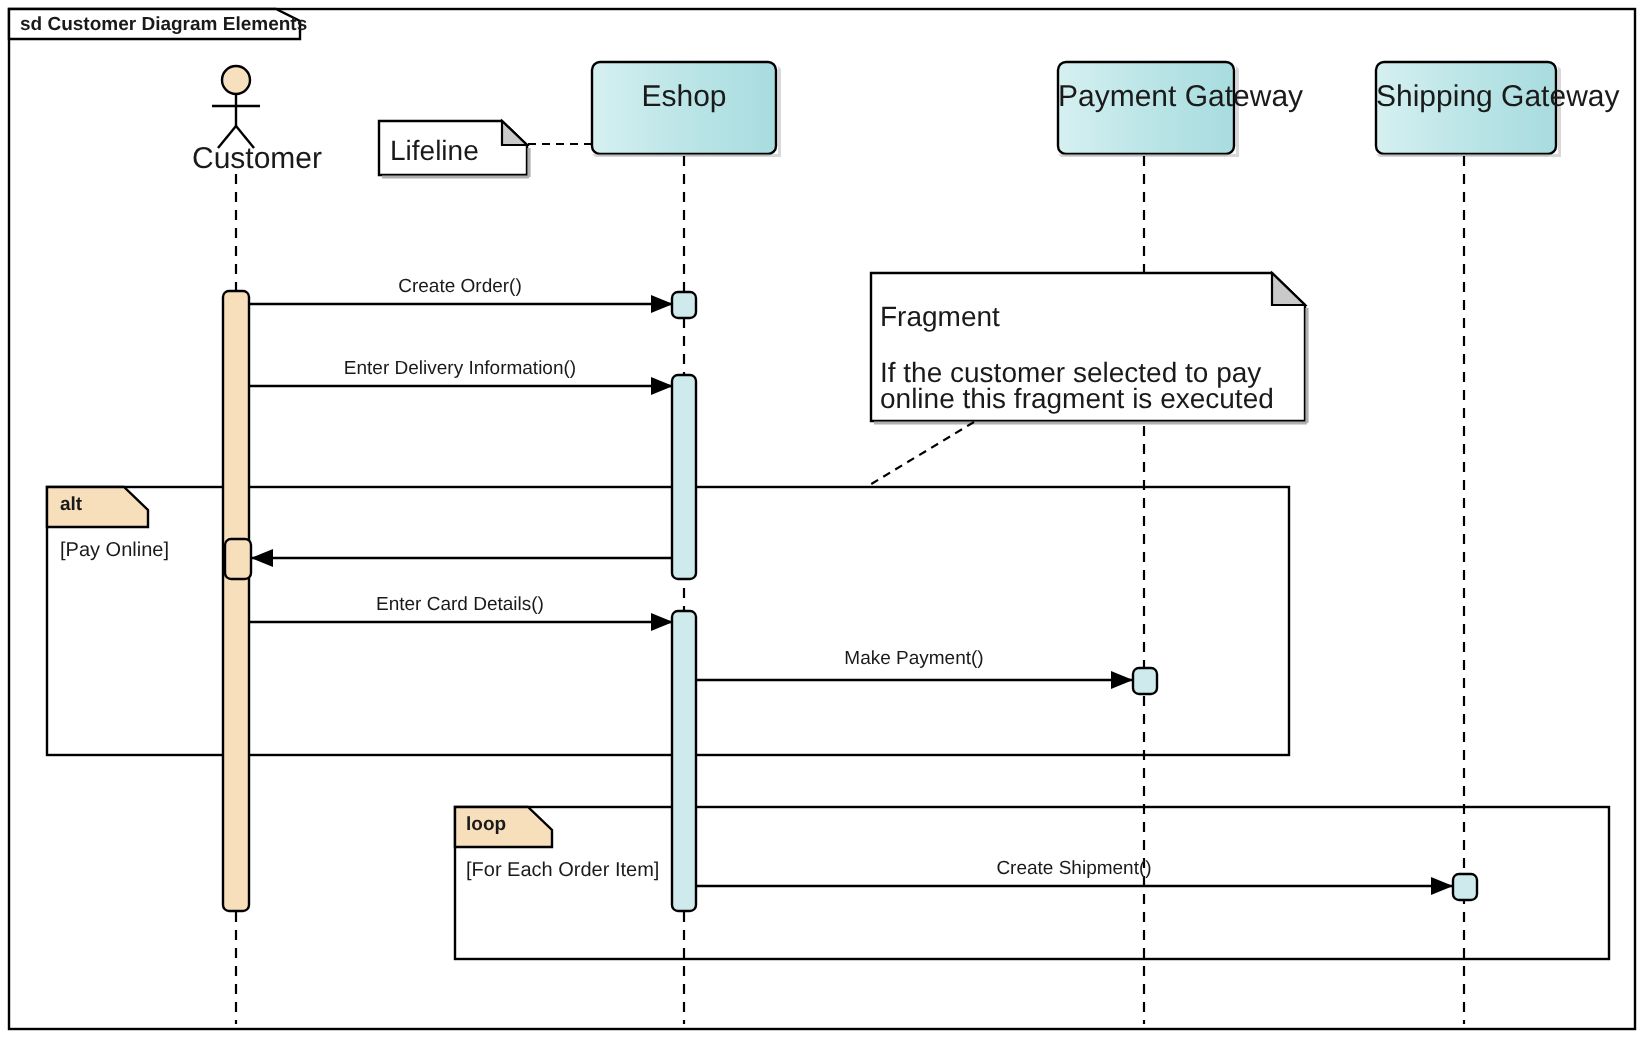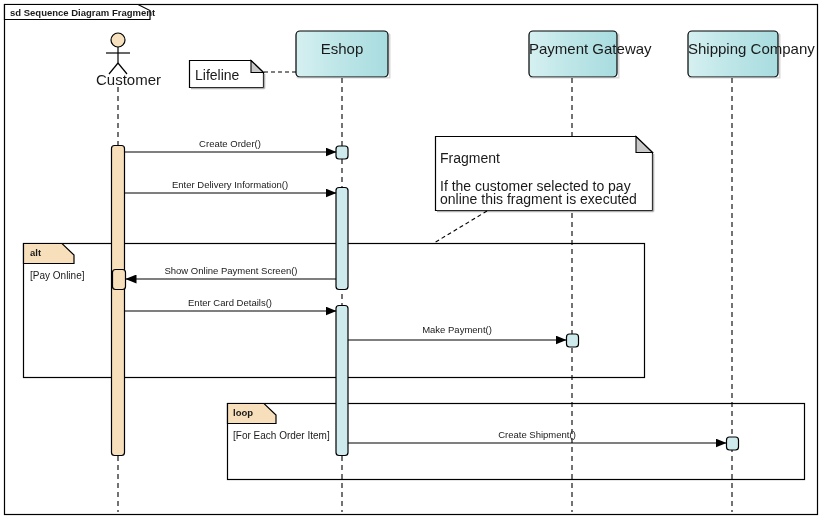--- a/index.html
+++ b/index.html
@@ -116,38 +116,37 @@
     <g stroke="#000" stroke-width="1.2" fill="none">
       <line x1="124" y1="152" x2="336" y2="152" marker-end="url(#solidArrow)"></line>
       <line x1="124" y1="193" x2="336" y2="193" marker-end="url(#solidArrow)"></line>
       <line x1="336" y1="279" x2="126" y2="279" marker-end="url(#solidArrowL)"></line>
       <line x1="124" y1="311" x2="336" y2="311" marker-end="url(#solidArrow)"></line>
       <line x1="348" y1="340" x2="566" y2="340" marker-end="url(#solidArrow)"></line>
       <line x1="348" y1="443" x2="726" y2="443" marker-end="url(#solidArrow)"></line>
     </g>
   </svg>
 
-  <div class="lbl diag-title" style="left:10px;top:7px;">sd Sequence Diagram Fragment</div>
+  <div class="lbl diag-title" style="left:10px;top:7px;">sd Customer Diagram Elements</div>
 
   <div class="lbl head-label" style="left:96px;top:71px;width:46px;text-align:center;">Customer</div>
   <div class="lbl head-label" style="left:296px;top:40px;width:92px;text-align:center;">Eshop</div>
   <div class="lbl head-label" style="left:529px;top:40px;width:85px;text-align:center;">Payment Gateway</div>
-  <div class="lbl head-label" style="left:688px;top:40px;width:90px;text-align:center;">Shipping Company</div>
+  <div class="lbl head-label" style="left:688px;top:40px;width:90px;text-align:center;">Shipping Gateway</div>
 
   <div class="lbl note-text" style="left:195px;top:69px;">Lifeline</div>
 
   <div class="lbl note-text" style="left:440px;top:152px;">Fragment</div>
   <div class="lbl note-text" style="left:440px;top:180px;width:206px;white-space:normal;">If the customer selected to pay online this fragment is executed</div>
 
   <div class="lbl frag-op" style="left:30px;top:247px;">alt</div>
   <div class="lbl frag-guard" style="left:30px;top:270px;">[Pay Online]</div>
 
   <div class="lbl frag-op" style="left:233px;top:407px;">loop</div>
   <div class="lbl frag-guard" style="left:233px;top:430px;">[For Each Order Item]</div>
 
   <div class="lbl msg-label" style="left:124px;top:138px;width:212px;">Create Order()</div>
   <div class="lbl msg-label" style="left:124px;top:179px;width:212px;">Enter Delivery Information()</div>
-  <div class="lbl msg-label" style="left:126px;top:265px;width:210px;">Show Online Payment Screen()</div>
   <div class="lbl msg-label" style="left:124px;top:297px;width:212px;">Enter Card Details()</div>
   <div class="lbl msg-label" style="left:348px;top:324px;width:218px;">Make Payment()</div>
   <div class="lbl msg-label" style="left:348px;top:429px;width:378px;">Create Shipment()</div>
 
 </div>
 
 </body></html>

